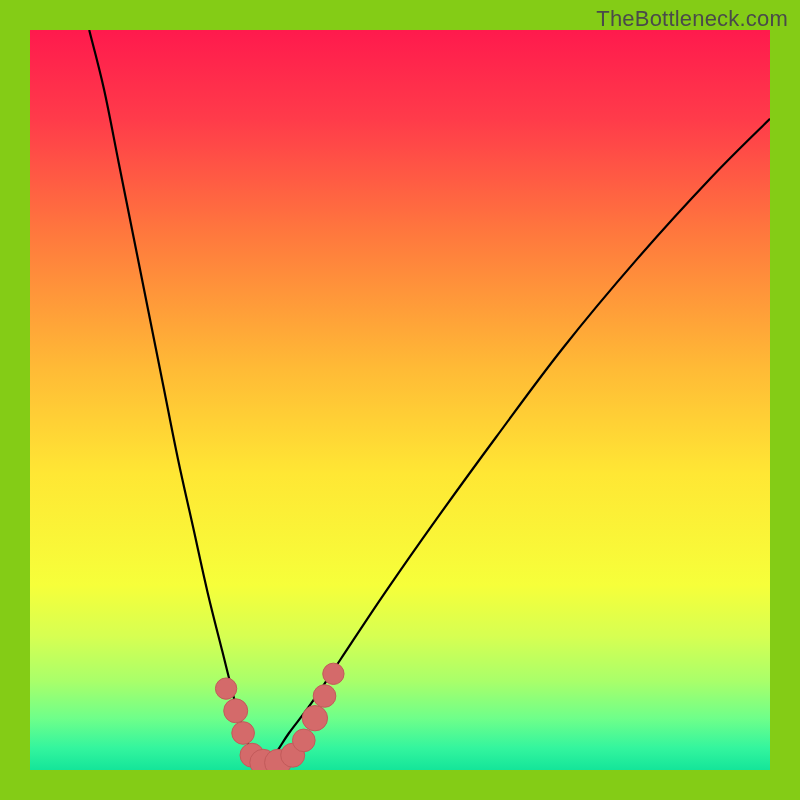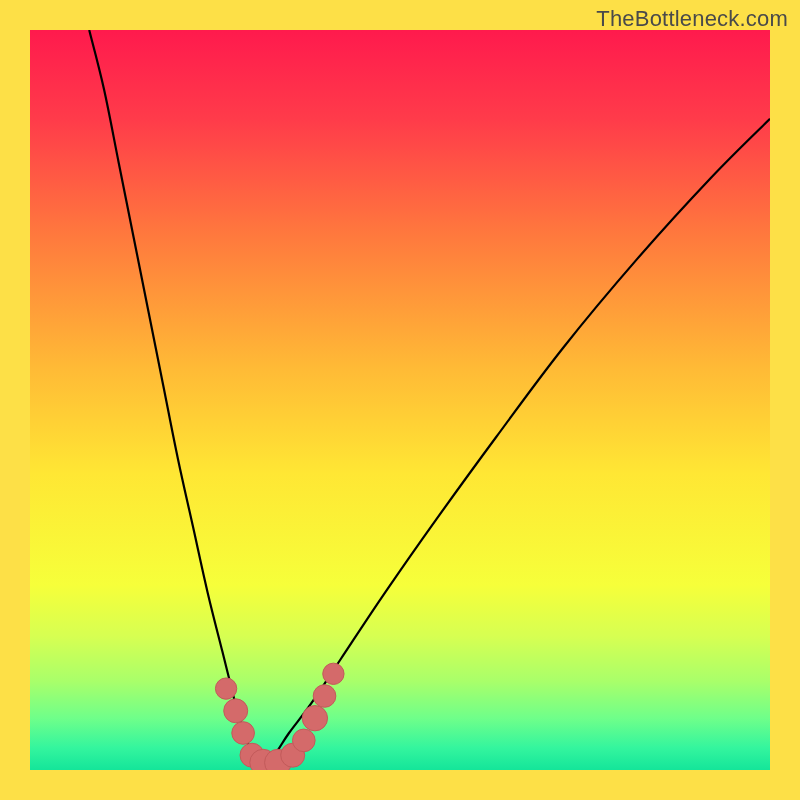--- a/index.html
+++ b/index.html
@@ -7,21 +7,21 @@
     padding: 0;
     width: 800px;
     height: 800px;
     background: #000;
     font-family: Arial, Helvetica, sans-serif;
     overflow: hidden;
   }
   .frame {
     position: absolute;
     inset: 0;
-    background: #fde047;
+    background: #84cc16;
     text-align: right;
   }
   .plot-area {
     position: absolute;
     left: 30px;
     top: 30px;
     width: 740px;
     height: 740px;
     overflow: hidden;
   }

